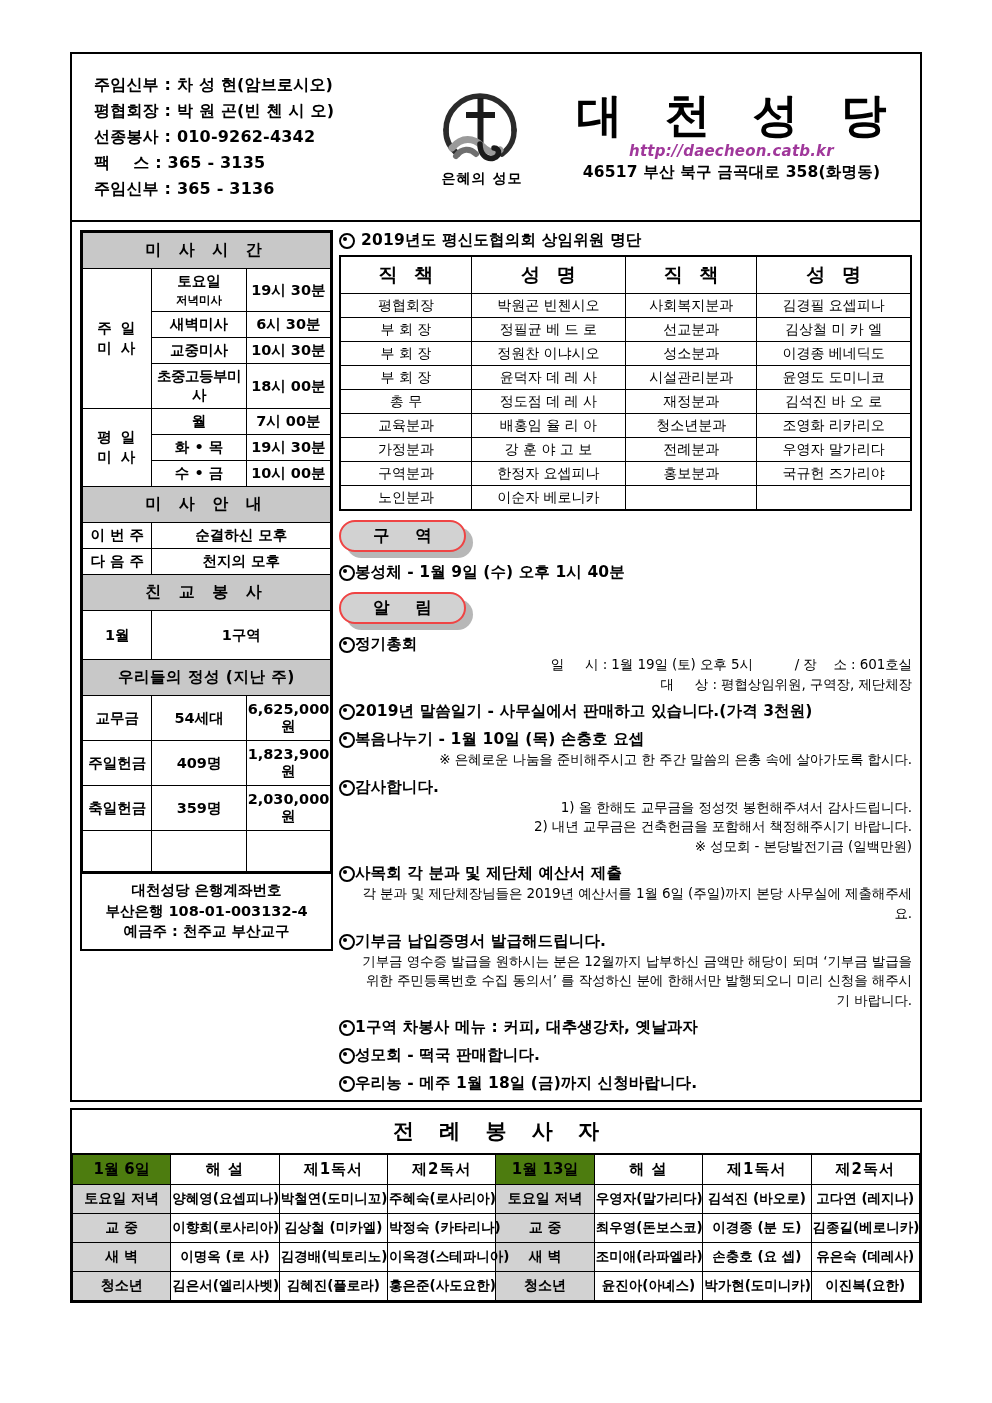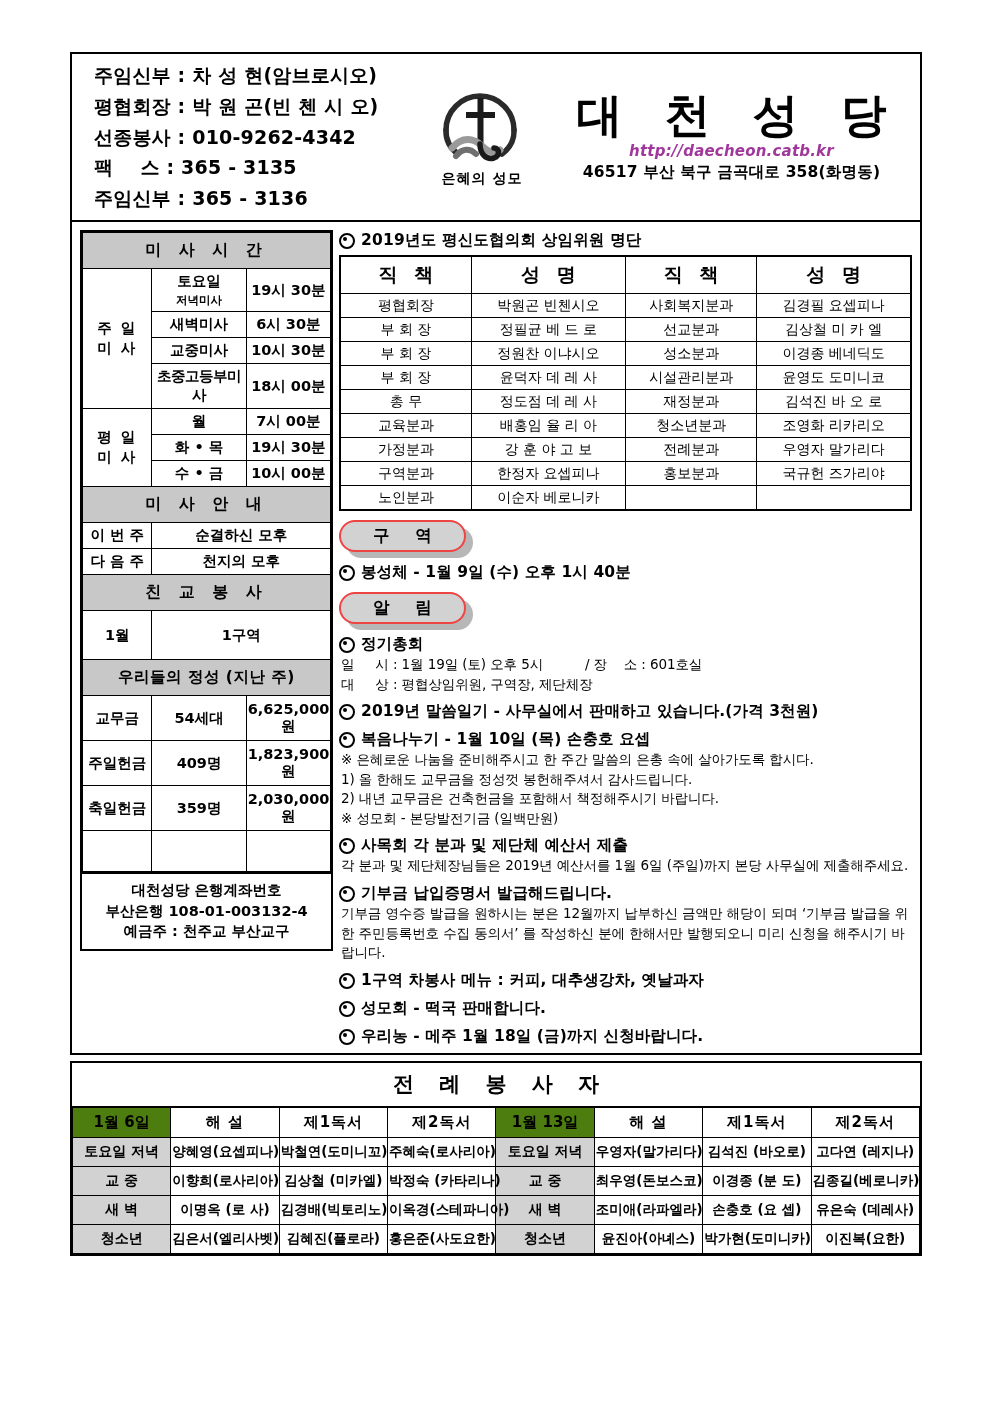--- a/index.html
+++ b/index.html
@@ -34,21 +34,21 @@
     height: 168px;
     border-bottom: 2.5px solid #000;
     box-sizing: border-box;
   }
   .header-left {
     width: 336px;
     padding-left: 22px;
     box-sizing: border-box;
   }
   .hdr-line {
-    font-size: 19px;
+    font-size: 16px;
     font-weight: bold;
     letter-spacing: 0.2px;
     line-height: 1.62;
     white-space: pre;
   }
   .header-logo {
     width: 148px;
     display: flex;
     flex-direction: column;
     align-items: center;
@@ -231,34 +231,35 @@
     left: 7px; top: 7px;
     right: -7px; bottom: -6px;
     background: #b7b7b7;
     border-radius: 17px;
     z-index: 1;
   }
 
   .ann-item {
     display: flex;
     align-items: flex-start;
-    gap: 6px;
+    gap: 0;
     margin-top: 7px;
   }
   .ann-item .bullet { margin-top: 3px; }
   .ann-head {
     font-size: 15.5px;
     font-weight: bold;
     letter-spacing: 0.1px;
   }
   .ann-sub {
     font-size: 13.5px;
     line-height: 1.45;
-    margin-left: 2px;
+    margin-left: 15px;
     letter-spacing: -0.1px;
+    text-align: right;
   }
   .pre { white-space: pre; }
 
   
   .bottom-box {
     border: 2.5px solid #000;
     margin-top: 6px;
     box-sizing: border-box;
   }
   .bottom-title {
@@ -548,20 +549,24 @@
               </div>
             </div>
             <div>
               <div class="ann-item">
                 <span class="bullet"></span>
                 <span class="ann-head">복음나누기 - 1월 10일 (목) 손충호 요셉</span>
               </div>
               <div class="ann-sub">※ 은혜로운 나눔을 준비해주시고 한 주간 말씀의 은총 속에 살아가도록 합시다.</div>
             </div>
             <div>
+              <div class="ann-item">
+                <span class="bullet"></span>
+                <span class="ann-head">감사합니다.</span>
+              </div>
               <div class="ann-sub"> 1) 올 한해도 교무금을 정성껏 봉헌해주셔서 감사드립니다.</div>
               <div class="ann-sub"> 2) 내년 교무금은 건축헌금을 포함해서 책정해주시기 바랍니다.</div>
               <div class="ann-sub"> ※ 성모회 - 본당발전기금 (일백만원)</div>
             </div>
             <div>
               <div class="ann-item">
                 <span class="bullet"></span>
                 <span class="ann-head">사목회 각 분과 및 제단체  예산서 제출</span>
               </div>
               <div class="ann-sub">각 분과 및 제단체장님들은 2019년 예산서를 1월 6일 (주일)까지 본당 사무실에 제출해주세요.</div>

